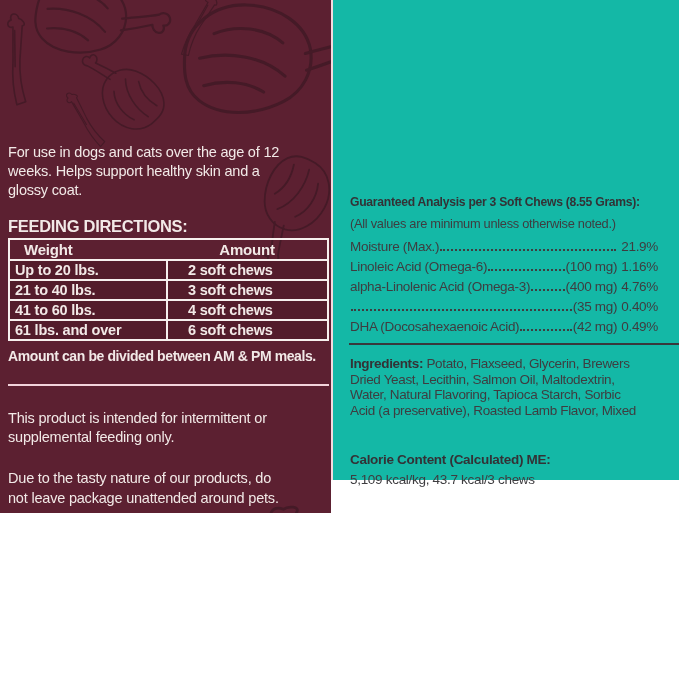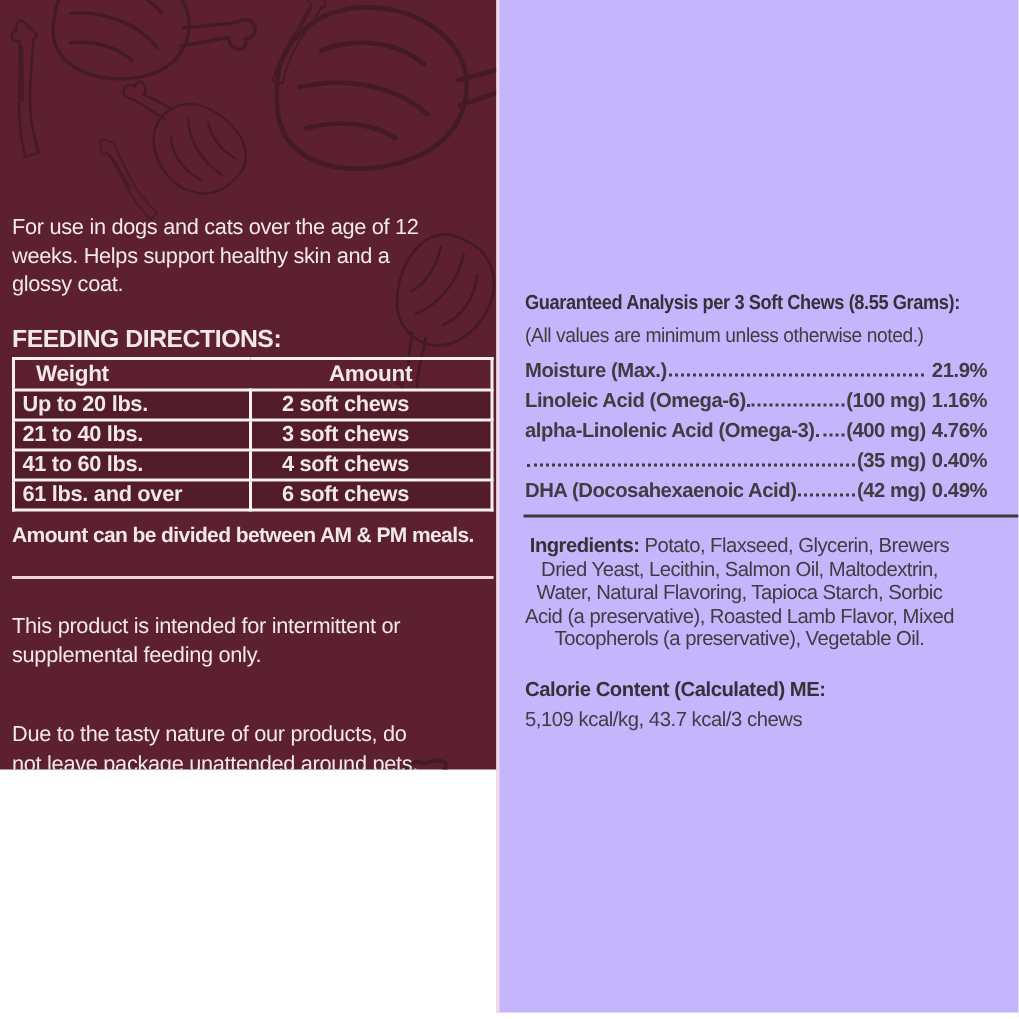--- a/index.html
+++ b/index.html
@@ -33,34 +33,33 @@
   .fd-table th.h-amount{text-align:center;}
   .fd-table td{
     border:2px solid #f7f0ee;background:#531c2b;
     font-size:14.5px;font-weight:bold;line-height:14px;
     padding:2px 5px;letter-spacing:-0.2px;
   }
   .fd-table td.amount{text-align:left;padding-left:20px;}
   .fd-note{top:348px;font-size:14px;font-weight:bold;letter-spacing:-0.4px;white-space:nowrap;}
   .lp-divider{position:absolute;left:8px;top:384px;width:321px;height:2px;background:#f2d3da;}
   .p2{top:409px;font-size:14.5px;line-height:19px;}
-  .p3{top:480px;font-size:14.5px;line-height:20px;}
+  .p3{top:468px;font-size:14.5px;line-height:20px;}
 
   
   .panel-right{
-    position:absolute;left:331px;top:0;width:348px;height:675px;
-    background:#c4b5fd;color:#3e3d40;box-sizing:border-box;
+    position:absolute;left:331px;top:0;width:348px;height:480px;
+    background:#14b8a6;color:#3e3d40;box-sizing:border-box;
     border-left:2px solid #f6dade;
-    text-align:center;
   }
   .rp-text{position:absolute;left:17px;letter-spacing:-0.3px;font-size:13.5px;}
   .ga-title{top:194px;font-weight:bold;color:#333236;white-space:nowrap;
     transform:scaleX(0.9);transform-origin:left top;}
   .ga-subtitle{top:216px;white-space:nowrap;transform:scaleX(0.95);transform-origin:left top;}
-  .ga-rows{top:239px;width:308px;font-weight:bold;}
+  .ga-rows{top:239px;width:308px;}
   .ga-row{display:flex;align-items:flex-start;height:20.1px;line-height:15px;}
   .ga-name{white-space:nowrap;}
   .ga-leader{flex:1;min-width:6px;border-bottom:2px dotted #3e3d40;margin:0 1px 3px 1px;height:10px;}
   .ga-amt{white-space:nowrap;}
   .ga-val{white-space:nowrap;margin-left:4px;}
   .rp-hr{position:absolute;left:16px;right:0;top:343px;height:0;border:none;border-top:2px solid #39383b;margin:0;}
   .ingredients{top:356px;line-height:15.6px;letter-spacing:-0.35px;}
   .ingredients .ing-label{font-weight:bold;color:#333236;}
   .cal-title{top:452px;font-weight:bold;color:#333236;white-space:nowrap;}
   .cal-value{top:472px;white-space:nowrap;}
@@ -191,19 +190,18 @@
       </div>
     </div>
 
     <hr class="rp-hr">
 
     <div class="rp-text ingredients">
       <div><span class="ing-label">Ingredients:</span><span> Potato, Flaxseed, Glycerin, Brewers</span></div>
       <div>Dried Yeast, Lecithin, Salmon Oil, Maltodextrin,</div>
       <div>Water, Natural Flavoring, Tapioca Starch, Sorbic</div>
       <div>Acid (a preservative), Roasted Lamb Flavor, Mixed</div>
-      <div>Tocopherols (a preservative), Vegetable Oil.</div>
     </div>
 
     <div class="rp-text cal-title">Calorie Content (Calculated) ME:</div>
     <div class="rp-text cal-value">5,109 kcal/kg, 43.7 kcal/3 chews</div>
   </section>
 </div>
 
 </body></html>

